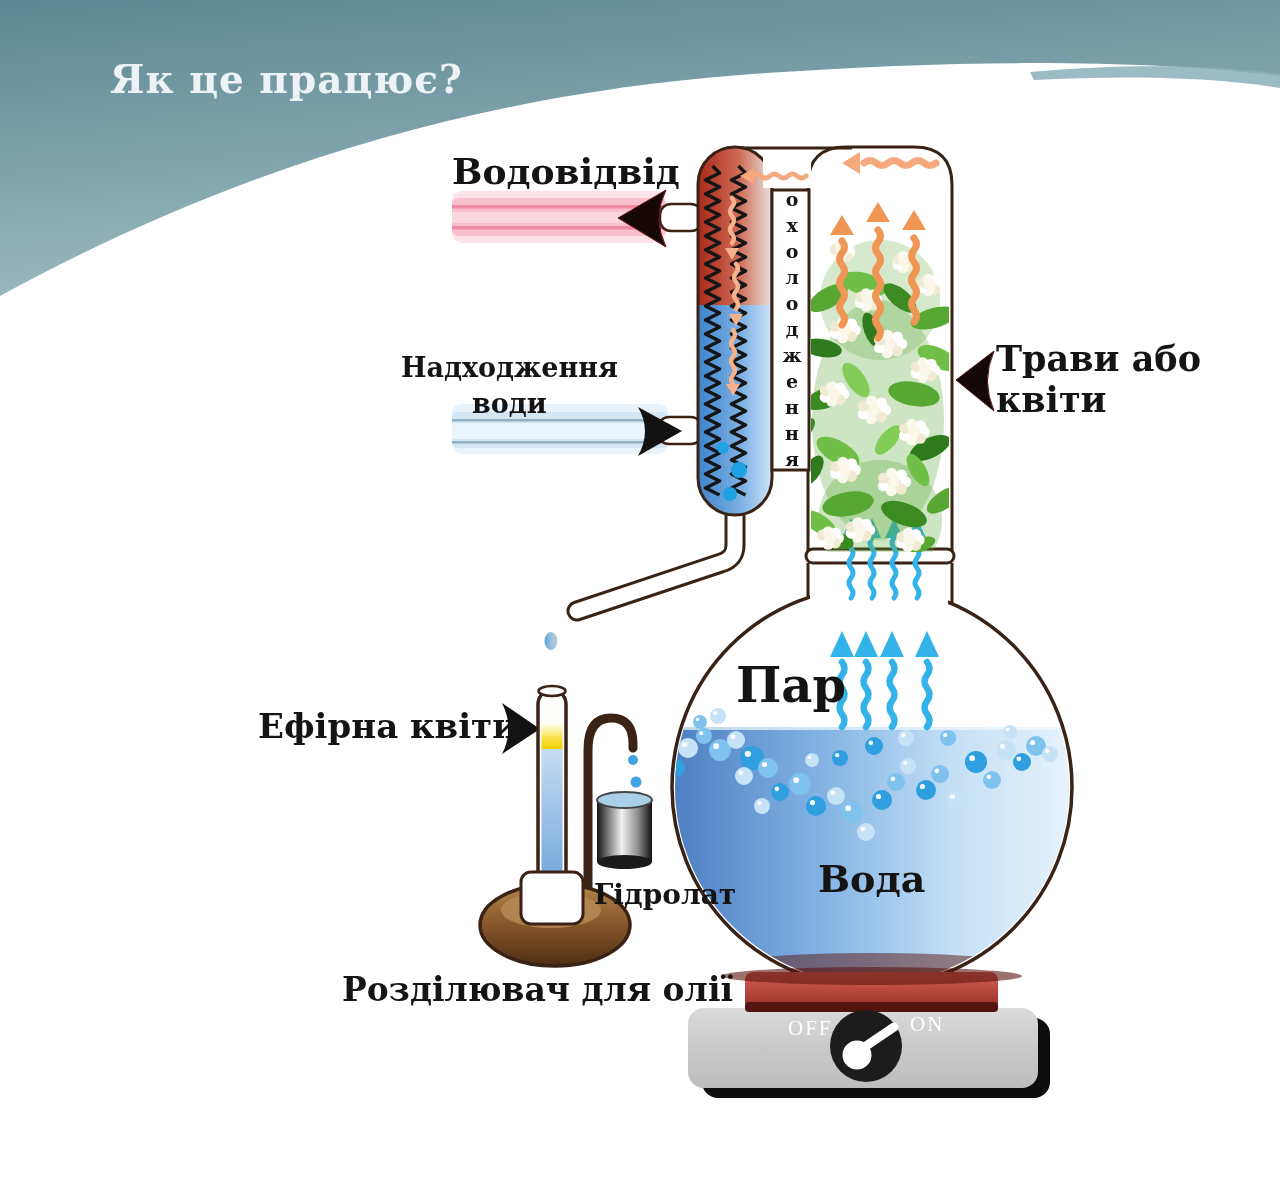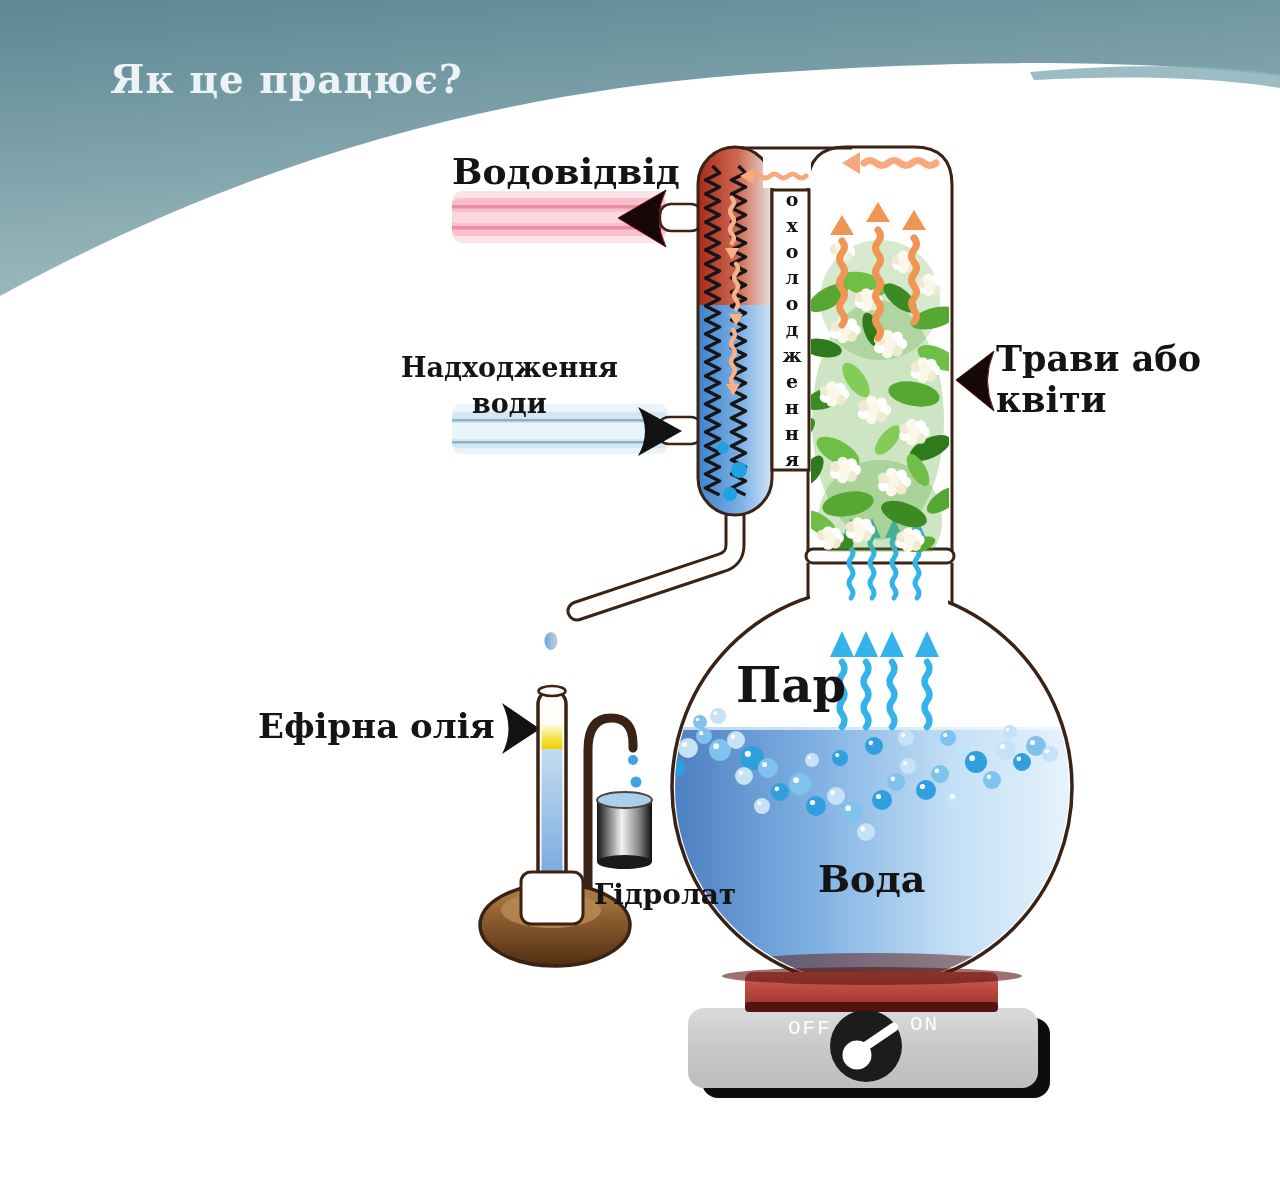--- a/index.html
+++ b/index.html
@@ -2,21 +2,21 @@
 <html><head>
 <meta charset="utf-8">
 <style>
   html,body{margin:0;padding:0;background:#fff}
   .stage{position:relative;width:1280px;height:1203px;background:#a16207;overflow:hidden;
          font-family:"DejaVu Serif","Liberation Serif",serif}
   #scene{position:absolute;left:0;top:0;z-index:1}
   .lbl{position:absolute;color:#141414;font-weight:bold;line-height:1.22;z-index:2;white-space:nowrap}
   .ctr{text-align:center}
   .title{color:#edf3f4;letter-spacing:1px;font-weight:bold}
-  .sans{font-family:Liberation Mono, monospace;color:#fff;font-weight:400;letter-spacing:2px}
+  .sans{font-family:Liberation Serif, serif;color:#fff;font-weight:400;letter-spacing:2px}
   #cooling-label{display:flex;align-items:center;justify-content:center}
   #cooling-label span{writing-mode:vertical-rl;text-orientation:upright;letter-spacing:4px}
 </style>
 </head>
 <body>
 
 <div class="stage">
 
 <svg id="scene" width="1280" height="1203" viewBox="0 0 1280 1203">
   <defs>
@@ -475,22 +475,23 @@
 
 <div class="lbl" style="left:996px;top:338px;font-size:35px;line-height:1.18">
   <div>Трави або</div>
   <div>квіти</div>
 </div>
 
 <div class="lbl" style="left:736px;top:656px;font-size:48px">Пар</div>
 
 <div class="lbl" style="left:818px;top:856px;font-size:38px">Вода</div>
 
-<div class="lbl" style="left:258px;top:706px;font-size:34px">Ефірна олія</div>
+<div class="lbl" style="left:258px;top:706px;font-size:34px">Ефірна квіти</div>
 
 <div class="lbl" style="left:594px;top:878px;font-size:28px">Гідролат</div>
 
+<div class="lbl" style="left:342px;top:970px;font-size:33px">Розділювач для олії</div>
 
 
 <div class="lbl sans" style="left:788px;top:1016px;font-size:21px">OFF</div>
 <div class="lbl sans" style="left:910px;top:1012px;font-size:21px">ON</div>
 
 </div>
 
 </body></html>

